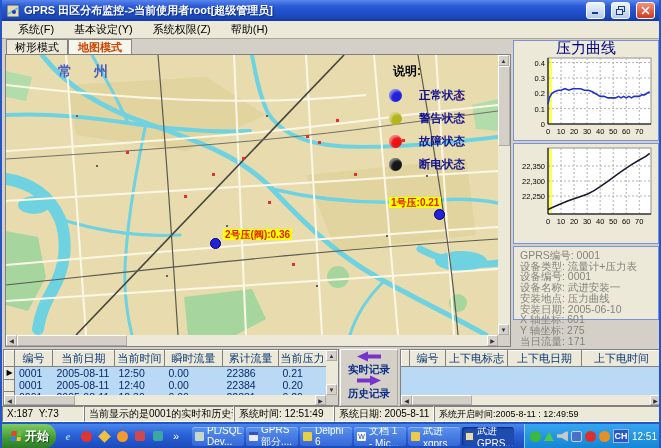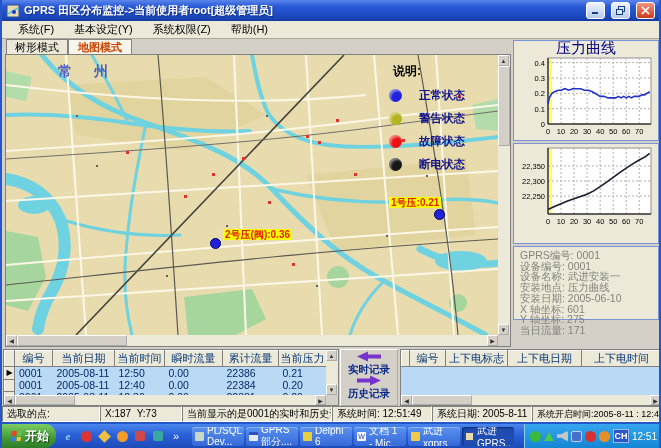--- a/index.html
+++ b/index.html
@@ -316,20 +316,21 @@
         <text x="29" y="25" text-anchor="end" font-size="7.5" fill="#000">22,350</text>
         <line x1="32" y1="4" x2="32" y2="70" stroke="#000"></line>
         <line x1="32" y1="70" x2="135" y2="70" stroke="#000"></line>
         <polyline points="32,65.5 38.51898734177215,62.5 45.037974683544306,59.8 51.55696202531646,57.1 58.07594936708861,54.7 64.59493670886076,52.6 71.11392405063292,50.2 77.63291139240506,46.900000000000006 84.15189873417722,42.7 90.67088607594937,38.2 97.18987341772153,33.4 103.70886075949367,28.599999999999994 110.22784810126583,24.1 116.74683544303798,19.900000000000006 123.26582278481013,16 129.78481012658227,12.400000000000006 133.69620253164555,9.399999999999999" fill="none" stroke="#1a1a2e" stroke-width="1.6"></polyline>
       </svg>
   </div>
 
   <div class="rp rp3">
     <div class="info">
       <div><span>GPRS编号:</span> <span>0001</span></div>
+      <div><span>设备类型:</span> <span>流量计+压力表</span></div>
       <div><span>设备编号:</span> <span>0001</span></div>
       <div><span>设备名称:</span> <span>武进安装一</span></div>
       <div><span>安装地点:</span> <span>压力曲线</span></div>
       <div><span>安装日期:</span> <span>2005-06-10</span></div>
       <div><span>X 轴坐标:</span> <span>601</span></div>
       <div><span>Y 轴坐标:</span> <span>275</span></div>
       <div><span>当日流量:</span> <span>171</span></div>
     </div>
   </div>
 
@@ -439,21 +440,20 @@
       <div class="sb-h" style="height:10px;right:0">
         <div class="sb-btn" style="height:10px">◀</div>
         <div class="sb-thumb-h" style="width:60px"></div>
         <div class="sb-fill"></div>
         <div class="sb-btn" style="height:10px">▶</div>
       </div>
     </div>
   </div>
 
   <div class="statusbar">
-    <div class="seg" style="width:98px">选取的点:</div>
     <div class="seg" style="width:82px">
       <span>X:187</span>&nbsp;&nbsp;<span>Y:73</span>
     </div>
     <div class="seg" style="width:150px">当前显示的是0001的实时和历史记录情况!</div>
     <div class="seg" style="width:100px">系统时间: 12:51:49</div>
     <div class="seg" style="width:100px">系统日期: 2005-8-11</div>
     <div class="seg" style="flex:1;font-size:9px">系统开启时间:2005-8-11 : 12:49:59</div>
   </div>
   <div class="blue-strip"></div>
 

